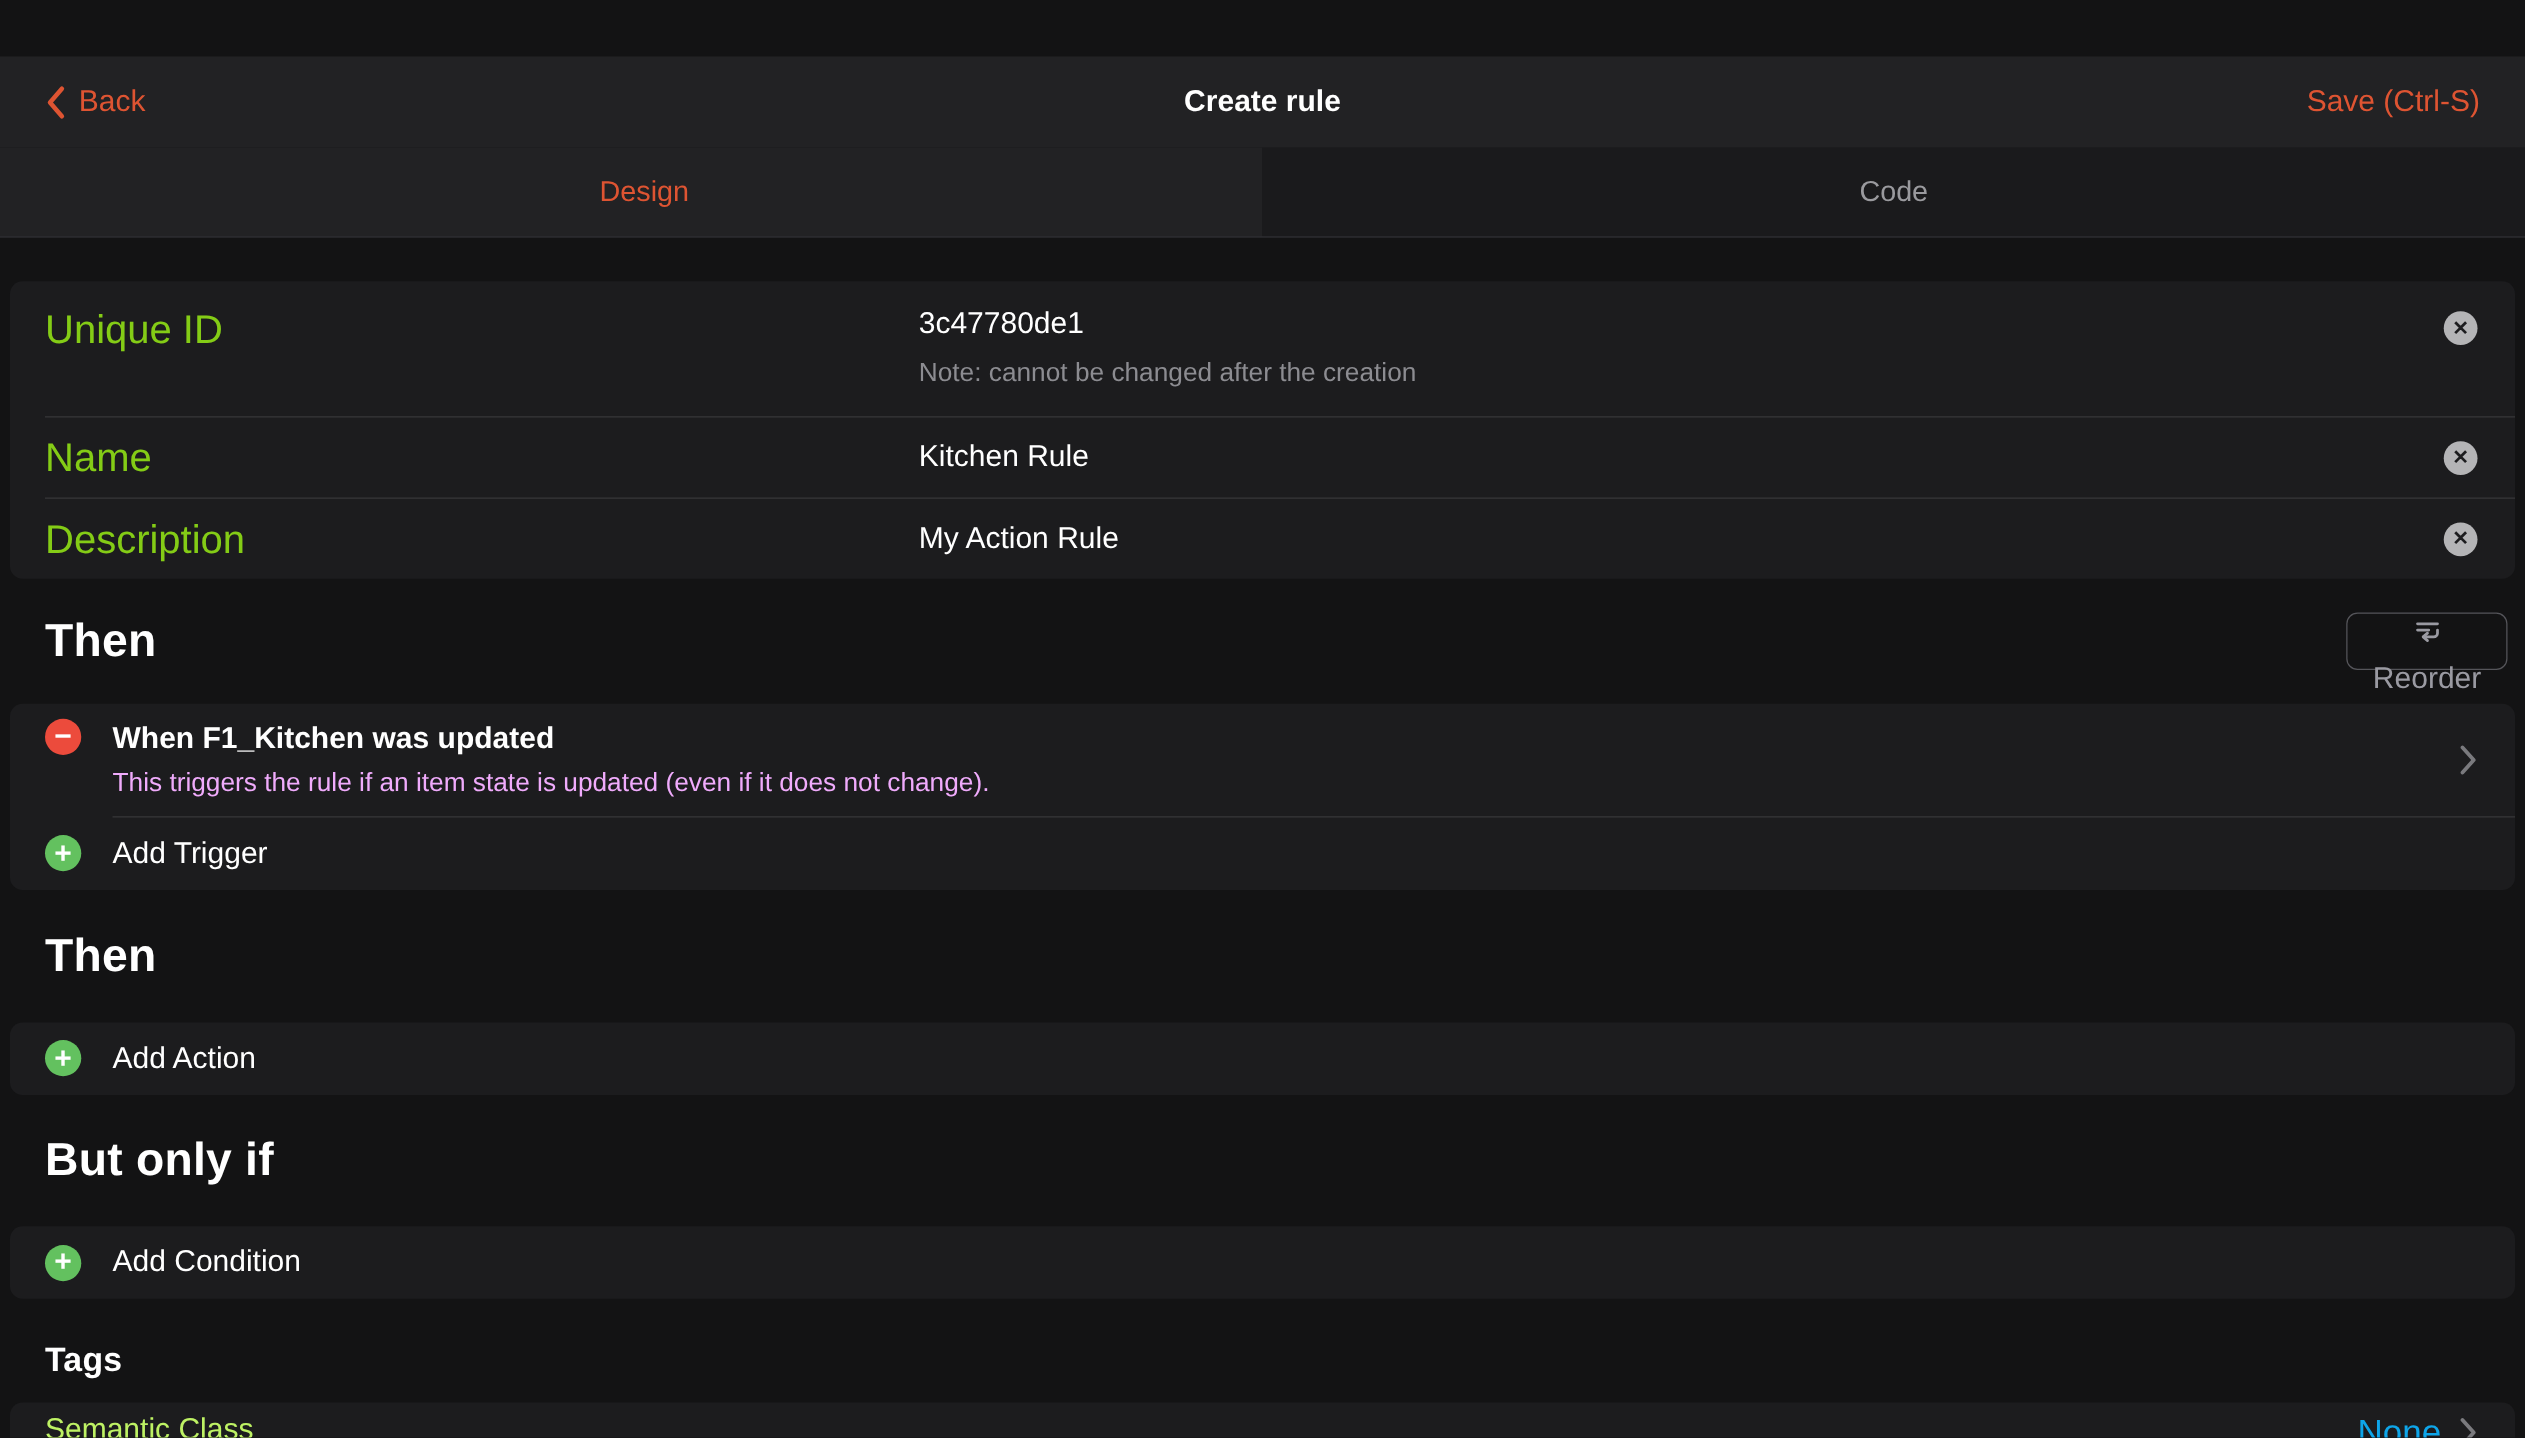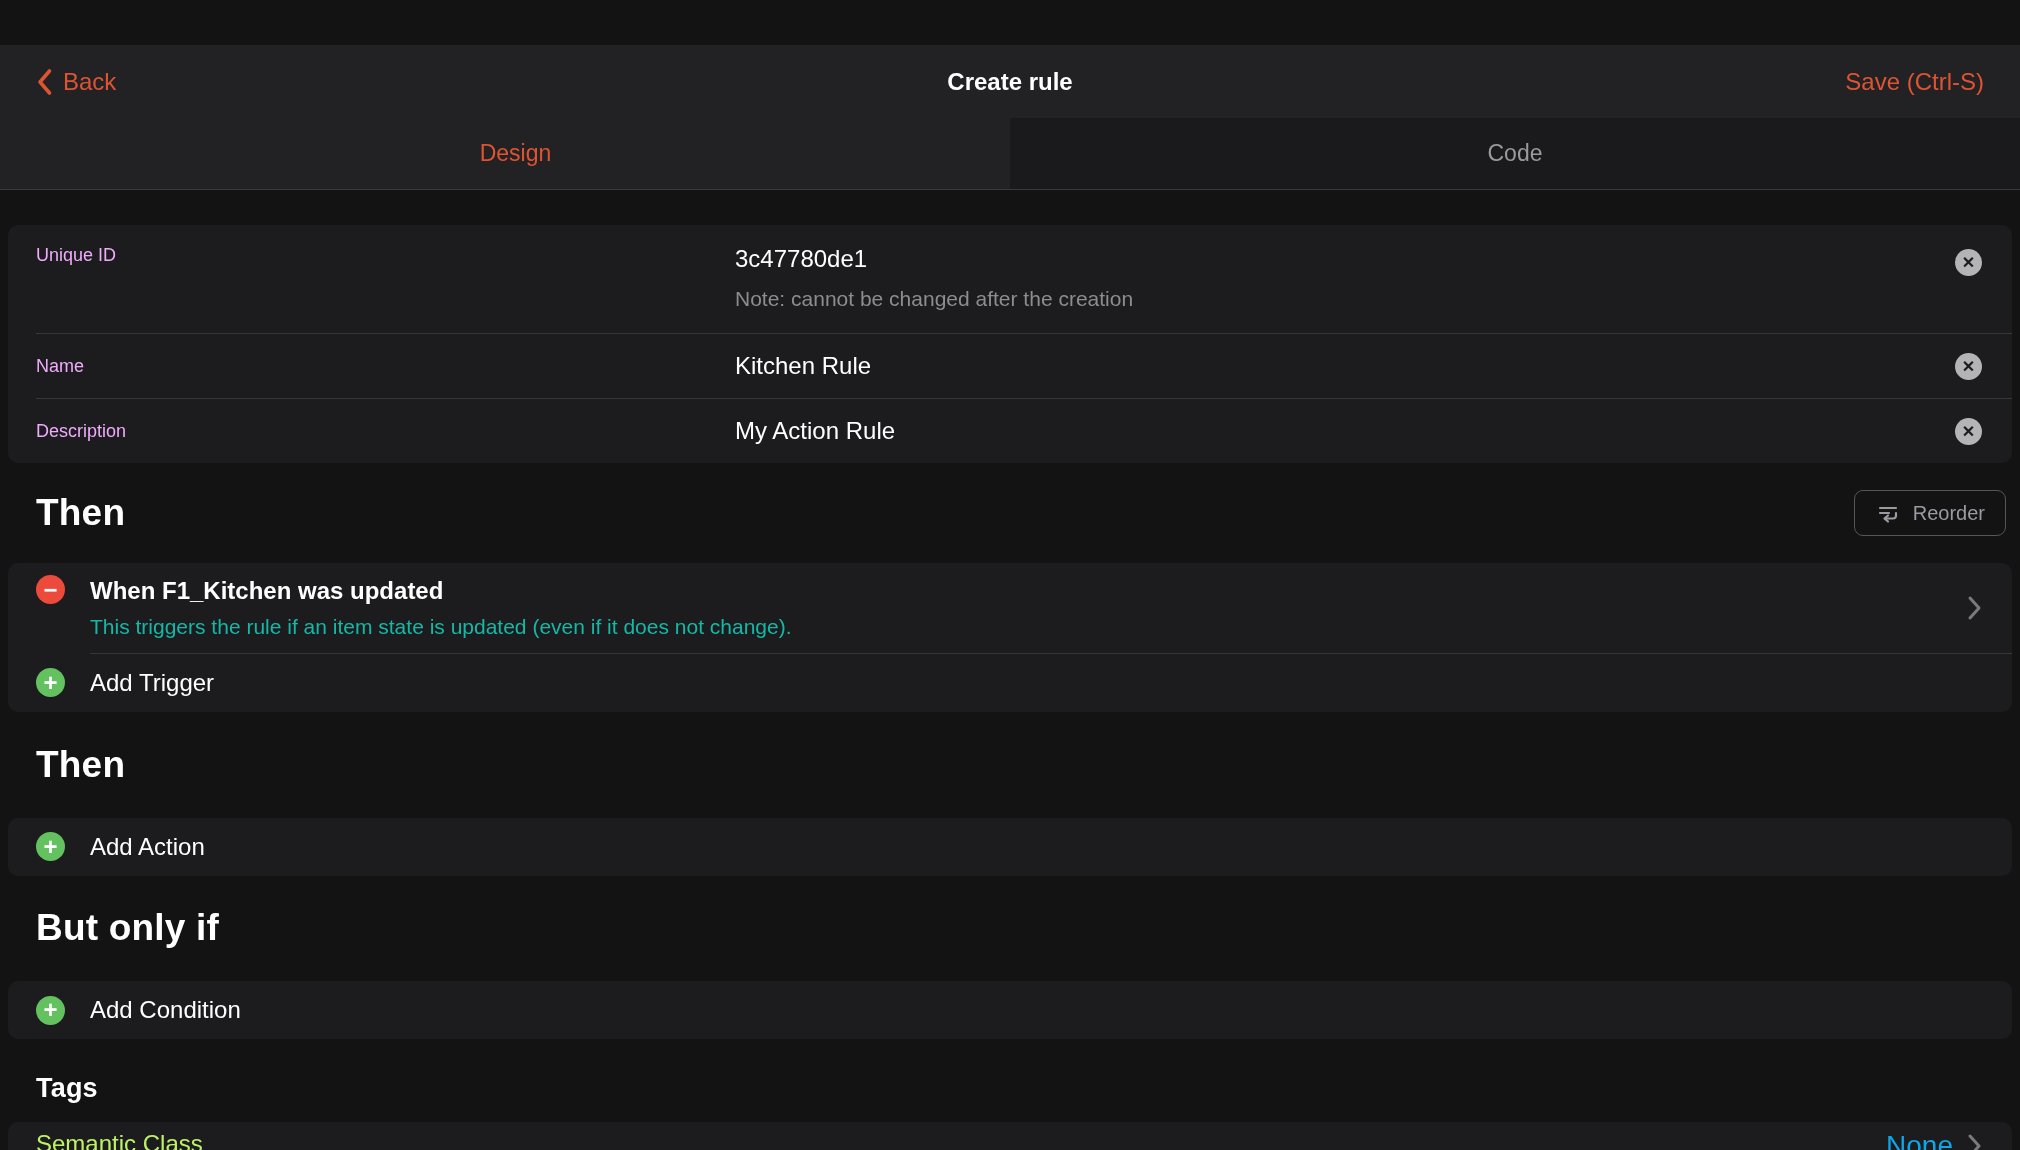--- a/index.html
+++ b/index.html
@@ -33,21 +33,21 @@
 
   .gap { flex:0 0 auto; }
   .gap-after-tabs { height:35px; }
 
   
   .card { margin:0 8px; background:#1c1c1e; border-radius:10px; flex:0 0 auto; overflow:hidden; }
 
   .form-row { display:flex; align-items:center; padding:0 30px 0 28px; }
   .form-row-tall { min-height:108px; align-items:flex-start; padding-top:20px; }
   .form-row-std { min-height:64px; }
-  .form-label { flex:0 0 699px; font-size:18px; color:#f0abfc; }
+  .form-label { flex:0 0 699px; font-size:32px; color:#84cc16; }
   .form-value { font-size:24px; color:#ffffff; }
   .form-note { font-size:21px; color:#8c8c91; margin-top:14px; }
   .divider { height:1px; background:rgba(255,255,255,0.12); margin-left:28px; }
   .divider-inset { margin-left:82px; }
 
   .clear-btn {
     margin-left:auto; width:27px; height:27px; border-radius:50%;
     background:#b4b4b6; color:#1c1c1e; display:flex; align-items:center; justify-content:center;
     font-size:16px; font-weight:700; cursor:pointer; flex:0 0 auto;
   }
@@ -58,35 +58,35 @@
   .strip-when { height:115px; justify-content:space-between; }
   .strip-then { height:122px; }
   .strip-butonlyif { height:121px; }
   .strip-tags { height:93px; padding-top:16px; }
   .section-title { font-size:37px; font-weight:700; color:#ffffff; letter-spacing:0.2px; }
   .tags-title { font-size:27px; font-weight:700; }
 
   .reorder-btn {
     display:flex; align-items:center; gap:12px;
     border:1px solid #55555a; border-radius:9px; height:46px; padding:0 20px;
-    color:#9a9aa2; font-size:20px; cursor:pointer; background:transparent;
+    color:#9a9aa2; font-size:24px; cursor:pointer; background:transparent;flex-direction:column;
   }
 
   
   .media-row { display:flex; align-items:flex-start; padding:12px 30px 12px 28px; min-height:85px; }
   .round-icon {
     width:29px; height:29px; border-radius:50%; flex:0 0 auto;
     display:flex; align-items:center; justify-content:center;
     color:#ffffff; font-size:24px; font-weight:700; margin-right:25px; cursor:pointer;
   }
   .icon-red { background:#ec4b3c; }
   .icon-green { background:#63c15f; }
   .media-body { flex:1 1 auto; }
   .media-title { font-size:24px; font-weight:700; color:#ffffff; line-height:1.35; }
-  .media-subtitle { font-size:21px; color:#14b8a6; margin-top:6px; line-height:1.3; }
+  .media-subtitle { font-size:21px; color:#f0abfc; margin-top:6px; line-height:1.3; }
   .row-chevron { margin-left:20px; align-self:center; flex:0 0 auto; display:flex; }
 
   .add-row { display:flex; align-items:center; padding:0 30px 0 28px; height:58px; cursor:pointer; }
   .add-label { font-size:24px; color:#ffffff; }
 
   
   .tags-row { display:flex; align-items:flex-start; padding:8px 30px 0 28px; height:73px; }
   .tags-row-label { flex:0 0 699px; font-size:24px; color:#bef264; }
   .tags-row-value { margin-left:auto; display:flex; align-items:center; gap:14px; color:#0ea5e9; font-size:28px; }
 

